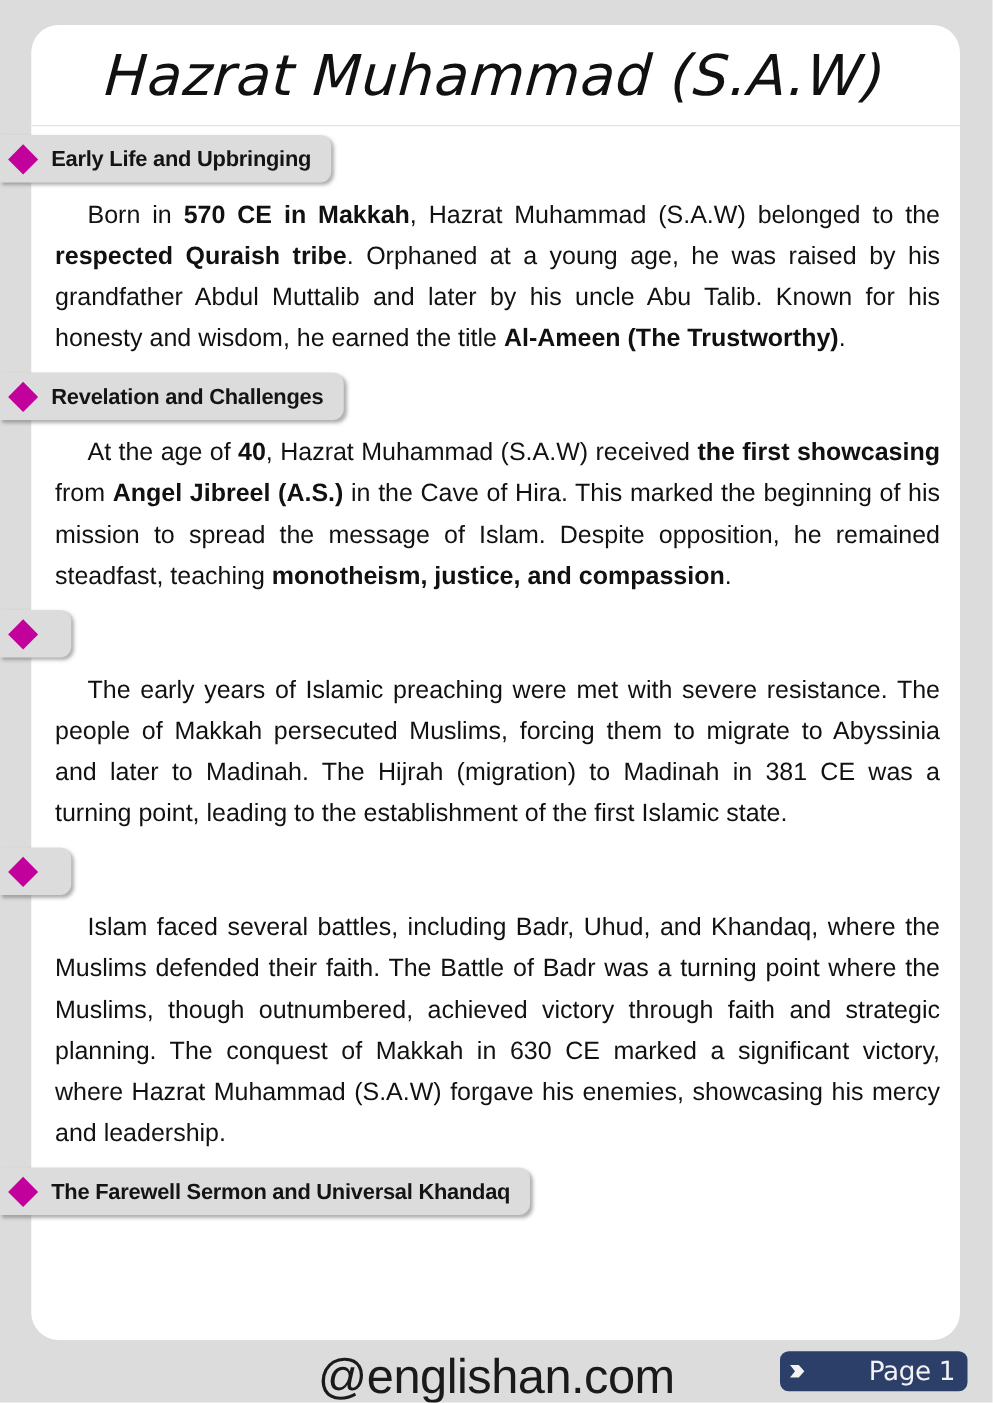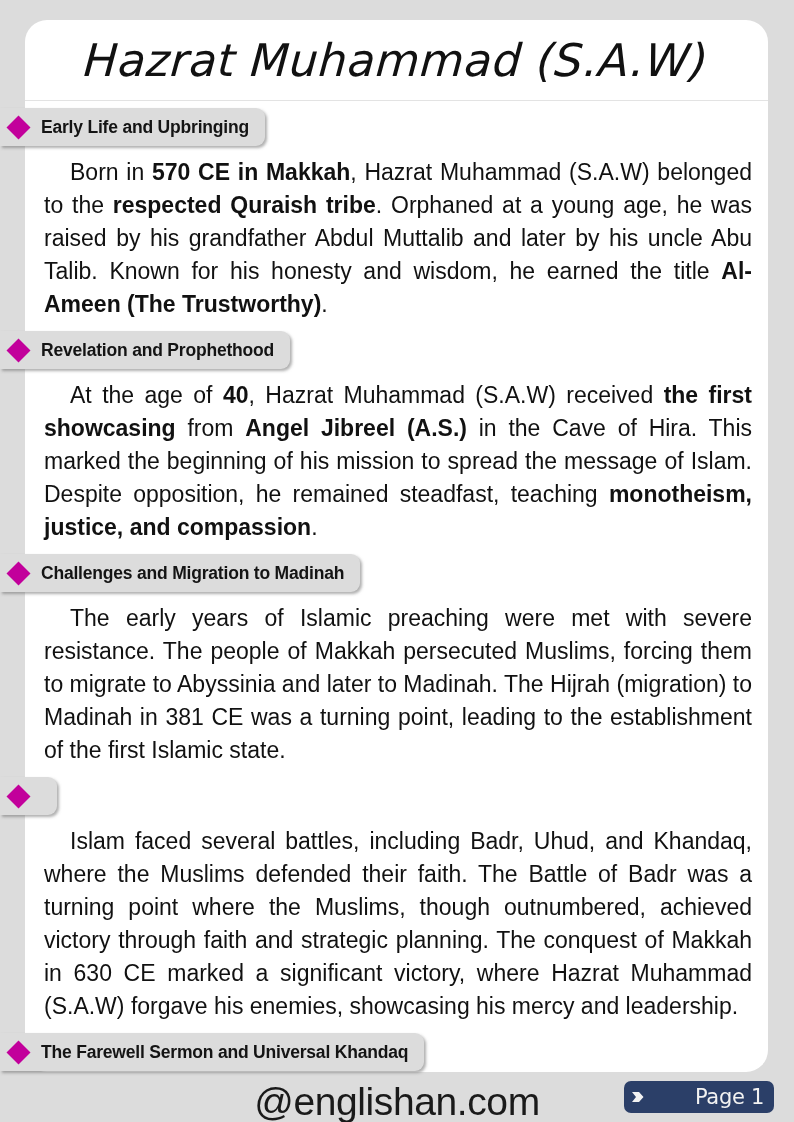--- a/index.html
+++ b/index.html
@@ -108,21 +108,21 @@
     font-size: 17.5px;
     color: #141414;
     letter-spacing: -0.2px;
     white-space: nowrap;
   }
 
   
   .section-body {
     margin: 0 42px 10px 44px;
     font-family: "Liberation Sans", sans-serif;
-    font-size: 23px;
+    font-size: 20px;
     line-height: 33px;
     color: #111111;
     text-align: justify;
     text-indent: 26px;
     hyphens: none;
   }
   .section-body b { font-weight: bold; }
 
   .section-spacer { height: 6px; }
 
@@ -189,28 +189,27 @@
       <div class="section-head">
         <div class="tab">
           <span class="diamond"></span>
           <span class="tab-label">Early Life and Upbringing</span>
         </div>
       </div>
       <p class="section-body">Born in <b>570 CE in Makkah</b>, Hazrat Muhammad (S.A.W) belonged to the <b>respected Quraish tribe</b>. Orphaned at a young age, he was raised by his grandfather Abdul Muttalib and later by his uncle Abu Talib. Known for his honesty and wisdom, he earned the title <b>Al-Ameen (The Trustworthy)</b>.</p>
       <div class="section-head">
         <div class="tab">
           <span class="diamond"></span>
-          <span class="tab-label">Revelation and Prophethood</span>
+          <span class="tab-label">Revelation and Challenges</span>
         </div>
       </div>
       <p class="section-body">At the age of <b>40</b>, Hazrat Muhammad (S.A.W) received <b>the first showcasing</b> from <b>Angel Jibreel (A.S.)</b> in the Cave of Hira. This marked the beginning of his mission to spread the message of Islam. Despite opposition, he remained steadfast, teaching <b>monotheism, justice, and compassion</b>.</p>
       <div class="section-head">
         <div class="tab">
           <span class="diamond"></span>
-          <span class="tab-label">Challenges and Migration to Madinah</span>
         </div>
       </div>
       <p class="section-body">The early years of Islamic preaching were met with severe resistance. The people of Makkah persecuted Muslims, forcing them to migrate to Abyssinia and later to Madinah. The Hijrah (migration) to Madinah in 381 CE was a turning point, leading to the establishment of the first Islamic state.</p>
       <div class="section-head">
         <div class="tab">
           <span class="diamond"></span>
         </div>
       </div>
       <p class="section-body">Islam faced several battles, including Badr, Uhud, and Khandaq, where the Muslims defended their faith. The Battle of Badr was a turning point where the Muslims, though outnumbered, achieved victory through faith and strategic planning. The conquest of Makkah in 630 CE marked a significant victory, where Hazrat Muhammad (S.A.W) forgave his enemies, showcasing his mercy and leadership.</p>
       <div class="section-head">

